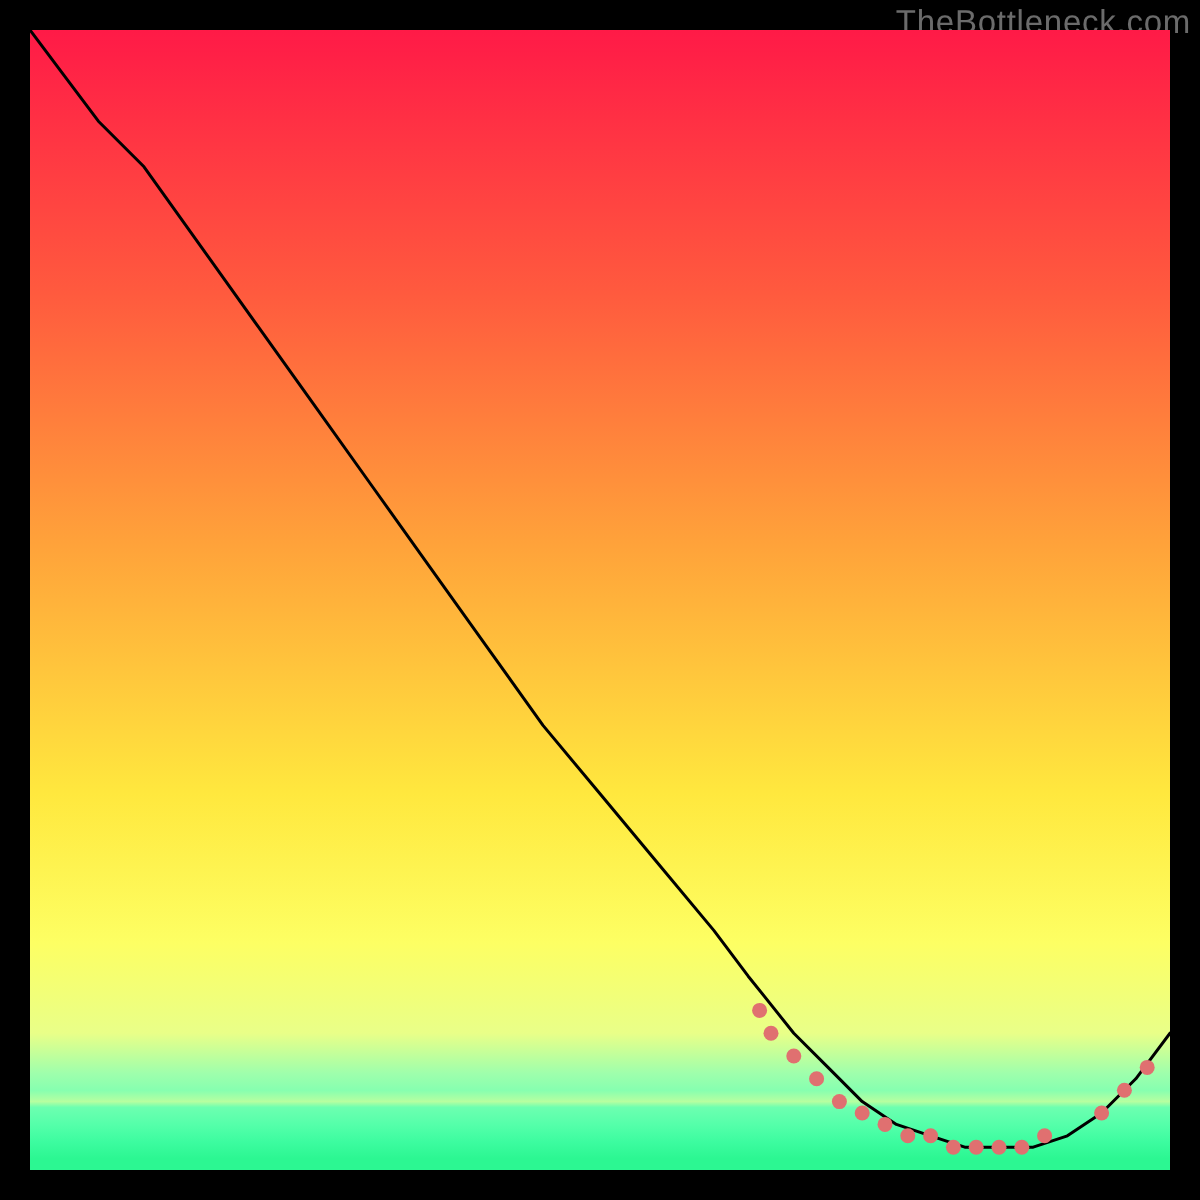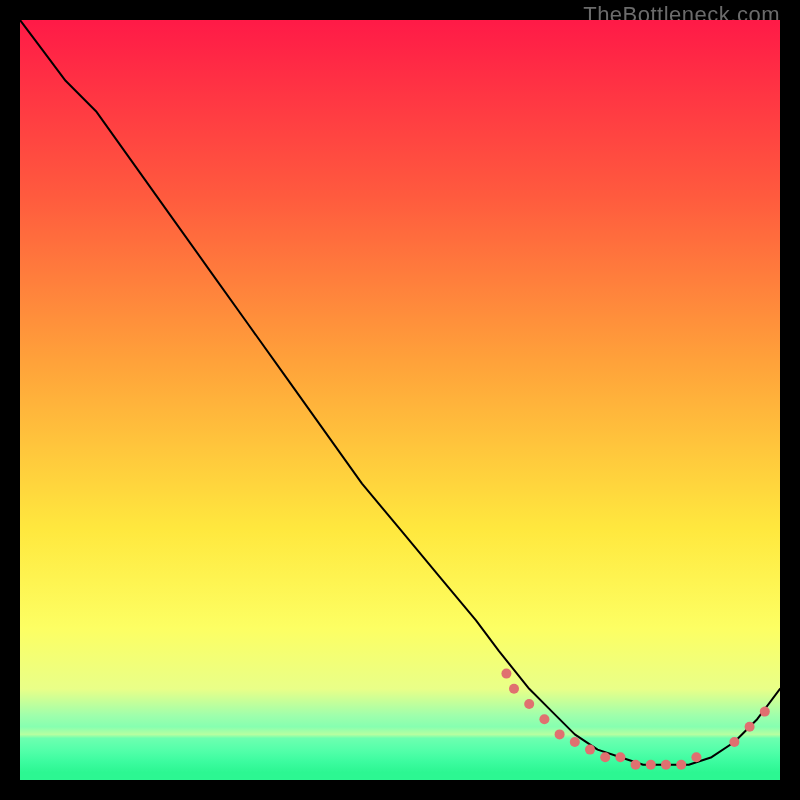--- a/index.html
+++ b/index.html
@@ -26,21 +26,21 @@
     overflow: hidden;
   }
   .plot svg {
     display: block;
     width: 760px;
     height: 760px;
   }
   .watermark {
     position: absolute;
     top: 2px;
-    right: 20px;
+    right: 6px;
     color: #6b6b6b;
     font-size: 22px;
     letter-spacing: 0.5px;
     font-weight: 400;
   }
 </style>
 </head>
 <body>
 
 <div class="stage">

